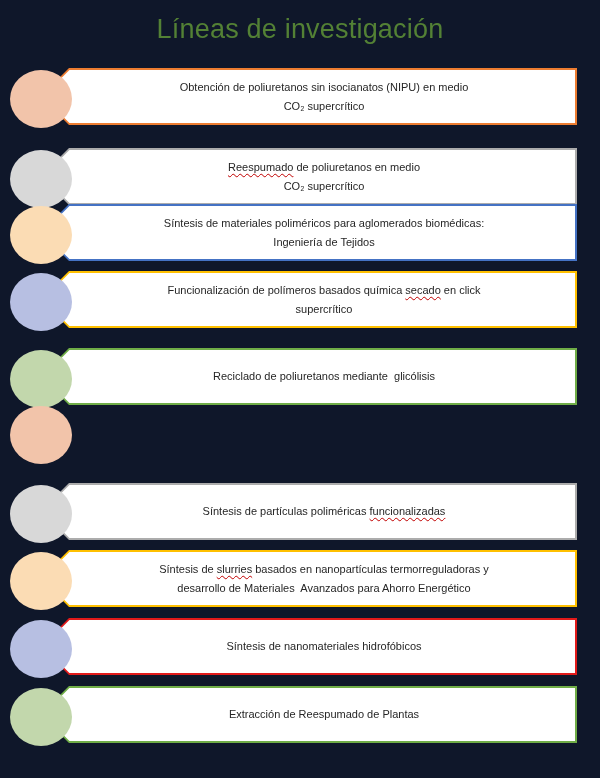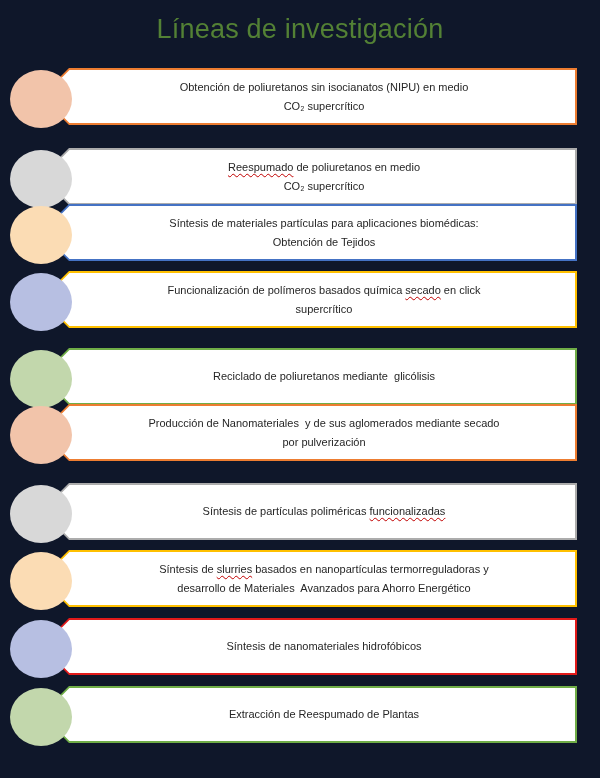--- a/index.html
+++ b/index.html
@@ -125,22 +125,22 @@
         <div class="line"><span class="sq">Reespumado</span><span> de poliuretanos en medio</span></div>
         <div class="line"><span>CO₂ supercrítico</span></div>
       </div>
     </div>
   </div>
 
   <div class="row r2" style="--circle: #FBDCB4; --border: #4472C4;">
     <div class="circle"></div>
     <div class="box">
       <div class="text">
-        <div class="line"><span>Síntesis de materiales partículas para aplicaciones biomédicas:</span></div>
-        <div class="line"><span>Obtención de Tejidos</span></div>
+        <div class="line"><span>Síntesis de materiales poliméricos para aglomerados biomédicas:</span></div>
+        <div class="line"><span>Ingeniería de Tejidos</span></div>
       </div>
     </div>
   </div>
 
   <div class="row r3" style="--circle: #B7BFE2; --border: #FFC000;">
     <div class="circle"></div>
     <div class="box">
       <div class="text">
         <div class="line"><span>Funcionalización de polímeros basados química </span><span class="sq">secado</span><span> en click</span></div>
         <div class="line"><span>supercrítico</span></div>
@@ -152,26 +152,20 @@
     <div class="circle"></div>
     <div class="box">
       <div class="text">
         <div class="line"><span>Reciclado de poliuretanos mediante  glicólisis</span></div>
       </div>
     </div>
   </div>
 
   <div class="row r5" style="--circle: #F2C4AA; --border: #ED7D31;">
     <div class="circle"></div>
-    <div class="box">
-      <div class="text">
-        <div class="line"><span>Producción de Nanomateriales  y de sus aglomerados mediante secado</span></div>
-        <div class="line"><span>por pulverización</span></div>
-      </div>
-    </div>
   </div>
 
   <div class="row r6" style="--circle: #D8D8D8; --border: #ACACAC;">
     <div class="circle"></div>
     <div class="box">
       <div class="text">
         <div class="line"><span>Síntesis de partículas poliméricas </span><span class="sq">funcionalizadas</span></div>
       </div>
     </div>
   </div>

